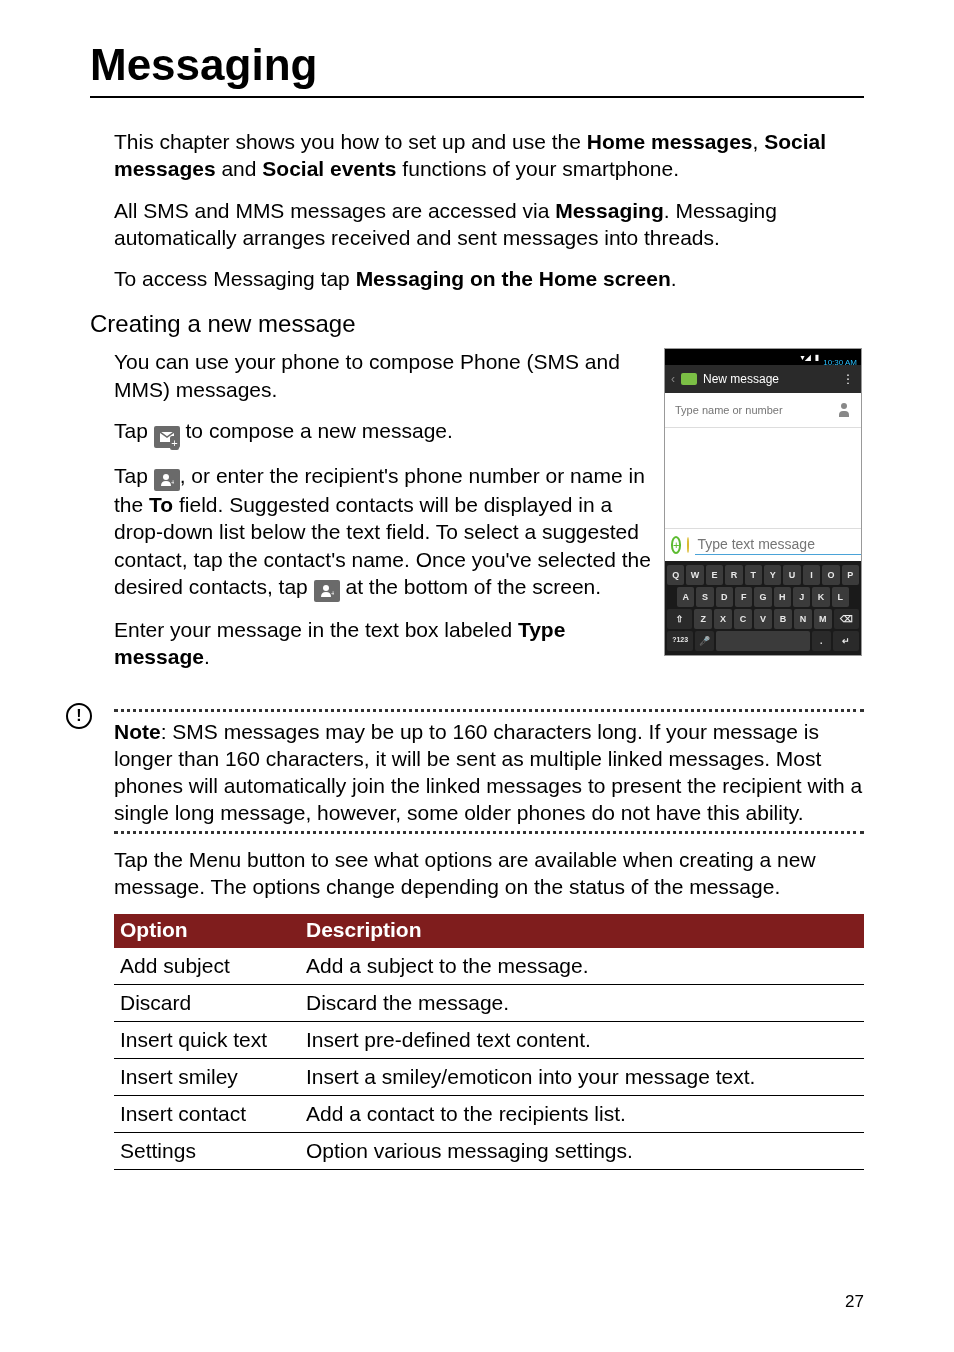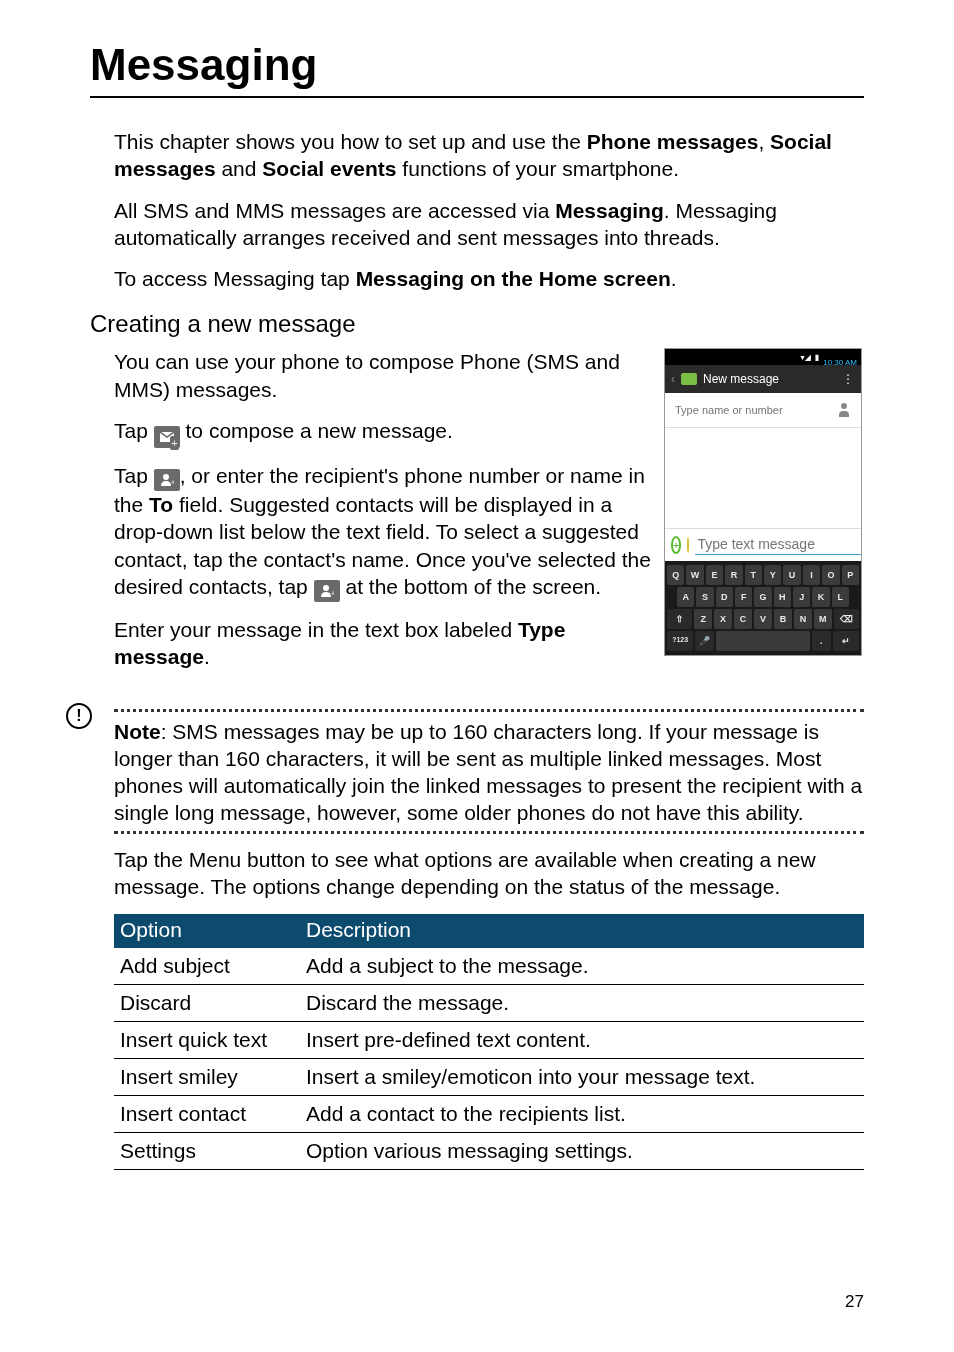--- a/index.html
+++ b/index.html
@@ -89,25 +89,25 @@
     border-top: 3px dotted #333;
     margin: 4px 0 6px 0;
   }
   .opt-table {
     width: 100%;
     border-collapse: collapse;
     margin-top: 8px;
     font-size: 21px;
   }
   .opt-table th {
-    background: #0c4a6e;
+    background: #7f1d1d;
     color: #fff;
     text-align: left;
     padding: 4px 10px 6px 6px;
-    font-weight: normal;
+    font-weight: bold;
   }
   .opt-table td {
     padding: 6px 6px 6px 6px;
     border-bottom: 1px solid #000;
     vertical-align: top;
   }
   .opt-col1 { width: 170px; }
   .page-num {
     position: absolute;
     bottom: 40px;
@@ -227,21 +227,21 @@
   .key.period { flex: 1; }
 </style>
 </head>
 <body>
 
 <h1 class="chapter">Messaging</h1>
 
 <div class="content">
 
   <p>
-    <span>This chapter shows you how to set up and use the </span><span class="bold">Phone messages</span><span>, </span><span class="bold">Social messages</span><span> and </span><span class="bold">Social events</span><span> functions of your smartphone.</span>
+    <span>This chapter shows you how to set up and use the </span><span class="bold">Home messages</span><span>, </span><span class="bold">Social messages</span><span> and </span><span class="bold">Social events</span><span> functions of your smartphone.</span>
   </p>
 
   <p>
     <span>All SMS and MMS messages are accessed via </span><span class="bold">Messaging</span><span>. Messaging automatically arranges received and sent messages into threads.</span>
   </p>
 
   <p>
     <span>To access Messaging tap </span><span class="bold">Messaging on the Home screen</span><span>.</span>
   </p>
 

